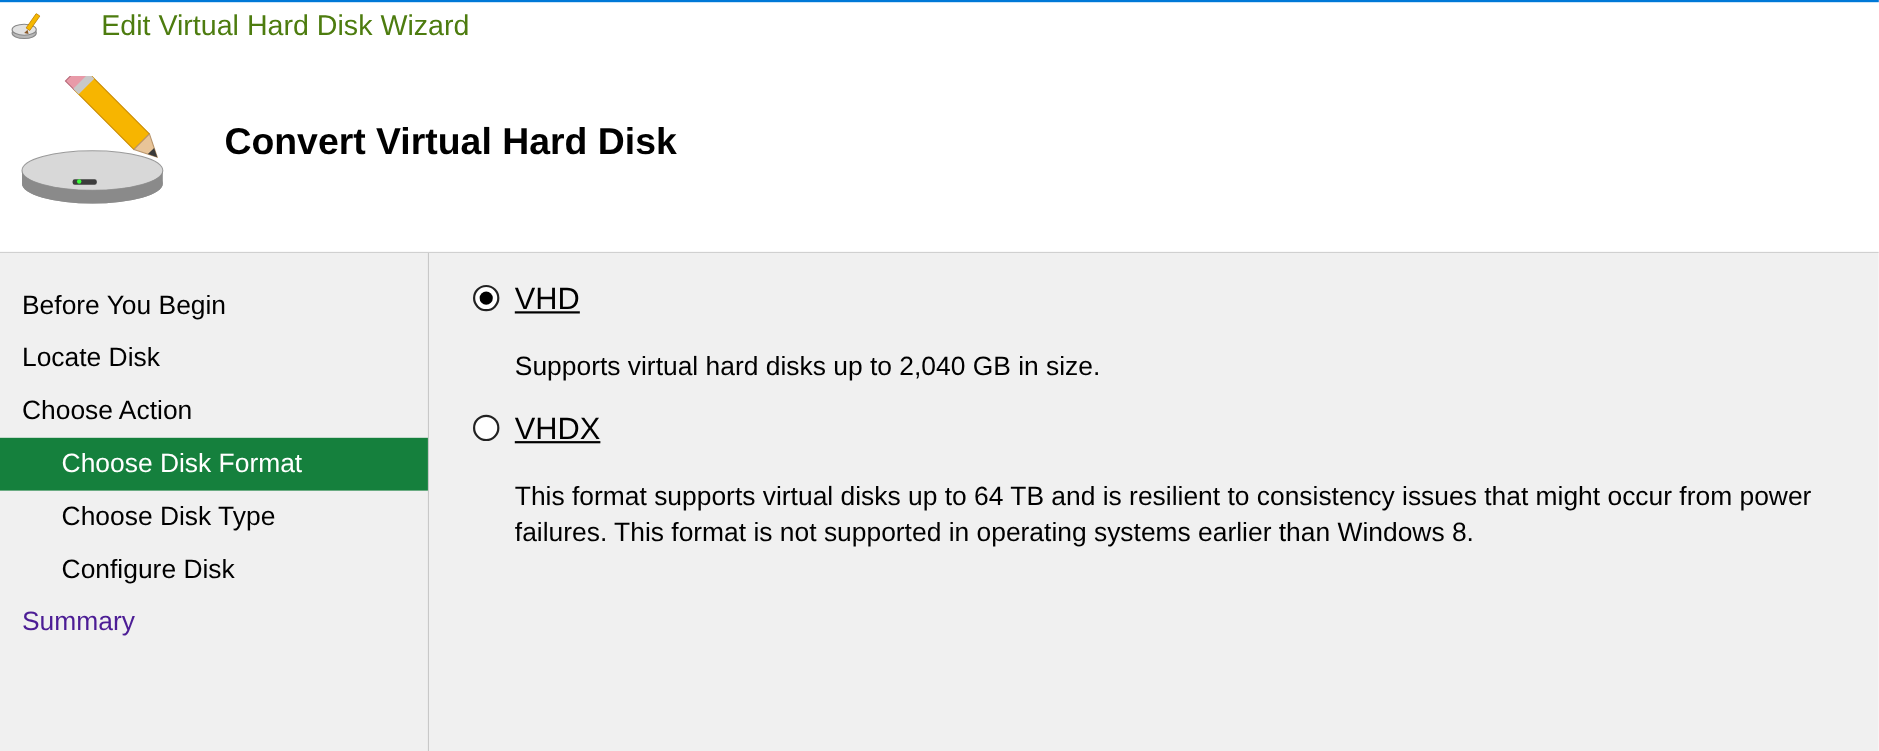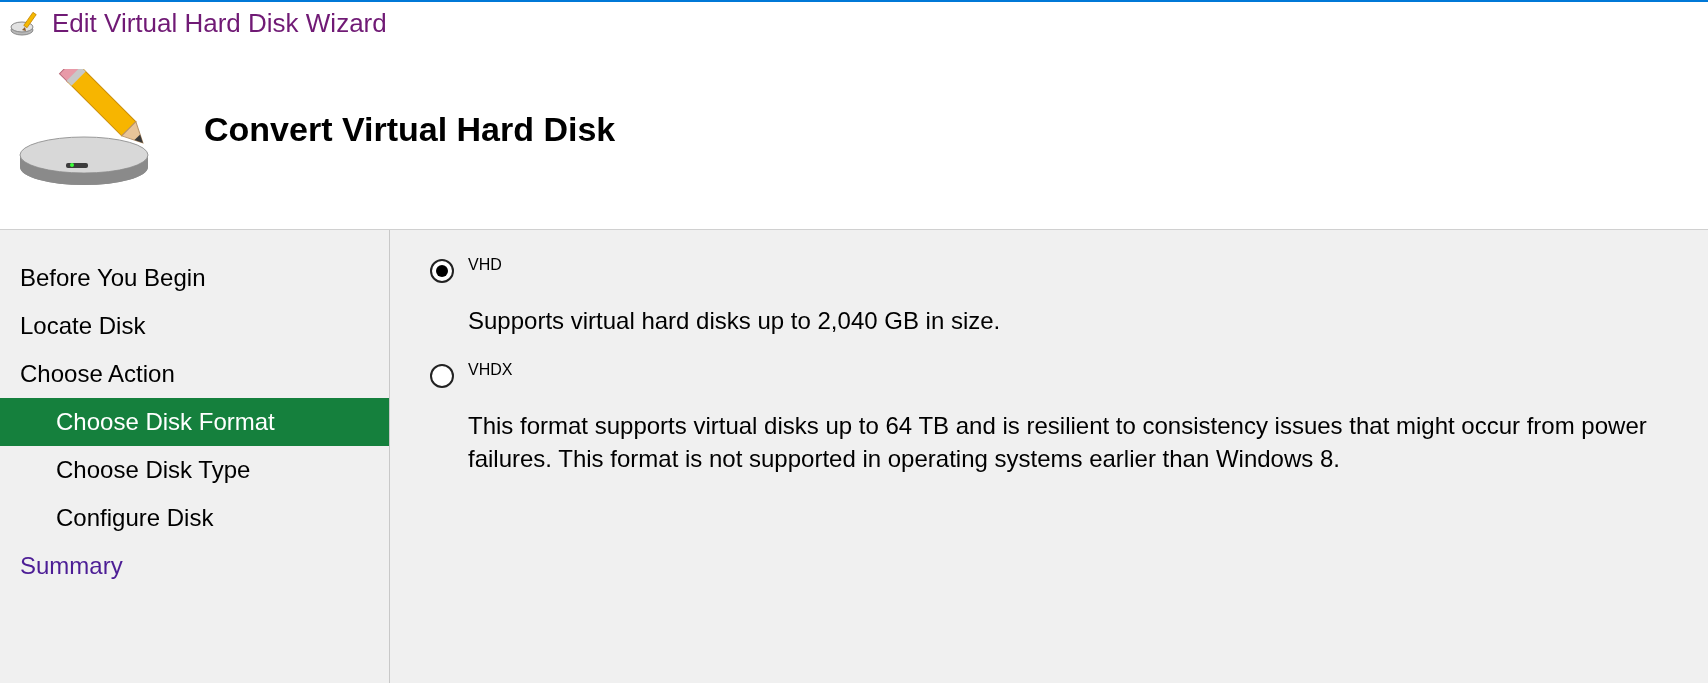--- a/index.html
+++ b/index.html
@@ -17,21 +17,22 @@
   }
   .titlebar {
     display: flex;
     align-items: center;
     padding: 6px 10px 10px 10px;
     gap: 10px;
   }
   .titlebar .app-icon svg { display: block; }
   .titlebar .title {
     font-size: 26px;
-    color: #701a75;
+    color: #4d7c0f;
+    margin-left: 40px;
   }
   .header {
     display: flex;
     align-items: center;
     gap: 40px;
     padding: 20px 3px 40px 14px;
   }
   .header .big-icon svg { display: block; }
   .header h1 {
     font-size: 34px;
@@ -100,22 +101,23 @@
     height: 12px;
     background: #000;
     border-radius: 50%;
     display: none;
   }
   .radio.checked .dot { display: block; }
   .option-text {
     flex: 1;
   }
   .option-label {
-    font-size: 16px;
+    font-size: 28px;
     margin-bottom: 8px;
+    text-decoration: underline;
   }
   .option-desc {
     font-size: 24px;
     color: #000;
     padding-left: 0;
     line-height: 1.35;
     max-width: 1190px;
   }
   .option-block {
     margin-bottom: 24px;

